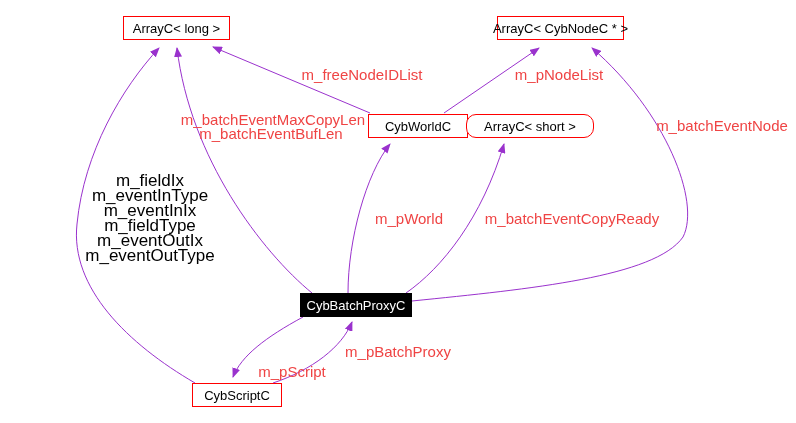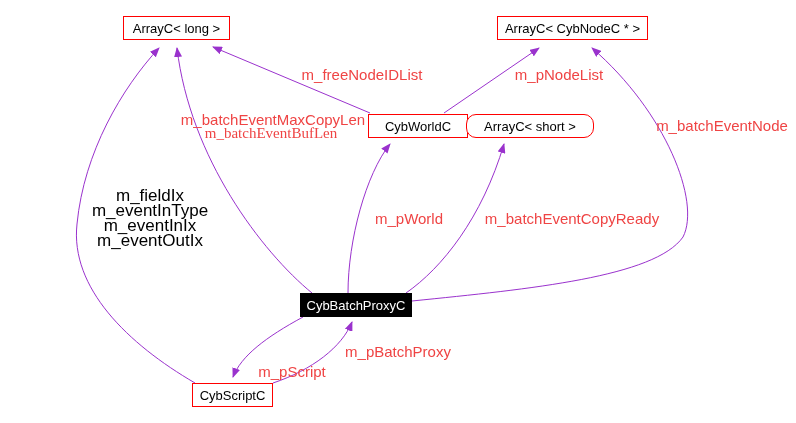--- a/index.html
+++ b/index.html
@@ -77,45 +77,47 @@
       <path d="M412,301 C530,289 655,277 683,237 C701,202 666,112 592,48" marker-end="url(#arrow)"></path>
       <path d="M348,293 C348,240 366,174 390,144" marker-end="url(#arrow)"></path>
       <path d="M406,293 C442,268 482,218 504,144" marker-end="url(#arrow)"></path>
       <path d="M303,317 C266,337 241,356 233,377" marker-end="url(#arrow)"></path>
       <path d="M273,383 C312,370 342,347 352,322" marker-end="url(#arrow)"></path>
     </g>
   </svg>
 
   <div class="node" style="left:123px; top:16px; width:107px;">ArrayC&lt; long &gt;</div>
 
-  <div class="node" style="left:497px; top:16px; width:151px;">ArrayC&lt; CybNodeC * &gt;</div>
+  <div class="node" style="left:497px; top:16px; width:127px;">ArrayC&lt; CybNodeC * &gt;</div>
 
   <div class="node" style="left:368px; top:114px; width:100px;">CybWorldC</div>
 
   <div class="node" style="left:466px; top:114px; width:128px;border-radius:10px;">ArrayC&lt; short &gt;</div>
 
   <div class="node focus" style="left:300px; top:293px; width:112px;">CybBatchProxyC</div>
 
-  <div class="node" style="left:192px; top:383px; width:81px;">CybScriptC</div>
+  <div class="node" style="left:192px; top:383px; width:90px;">CybScriptC</div>
 
   <div class="edge-label" style="left:362px; top:74px;">m_freeNodeIDList</div>
 
   <div class="edge-label" style="left:559px; top:74px;">m_pNodeList</div>
 
   <div class="edge-label" style="left:273px; top:119px;">m_batchEventMaxCopyLen</div>
 
-  <div class="edge-label" style="left:271px; top:133px;font-family:Liberation Serif, serif;">m_batchEventBufLen</div>
+  <div class="edge-label" style="left:271px; top:133px;">m_batchEventBufLen</div>
 
   <div class="edge-label" style="left:722px; top:125px;">m_batchEventNode</div>
 
   <div class="edge-label-stack" style="left:150px; top:218px;">
     <div>m_fieldIx</div>
     <div>m_eventInType</div>
     <div>m_eventInIx</div>
+    <div>m_fieldType</div>
     <div>m_eventOutIx</div>
+    <div>m_eventOutType</div>
   </div>
 
   <div class="edge-label" style="left:409px; top:218px;">m_pWorld</div>
 
   <div class="edge-label" style="left:572px; top:218px;">m_batchEventCopyReady</div>
 
   <div class="edge-label" style="left:292px; top:351px;margin-top:20px;">m_pScript</div>
 
   <div class="edge-label" style="left:398px; top:351px;">m_pBatchProxy</div>
 

